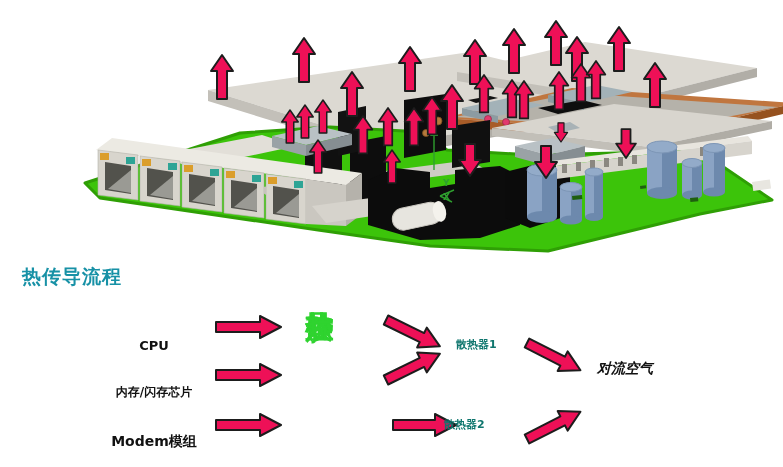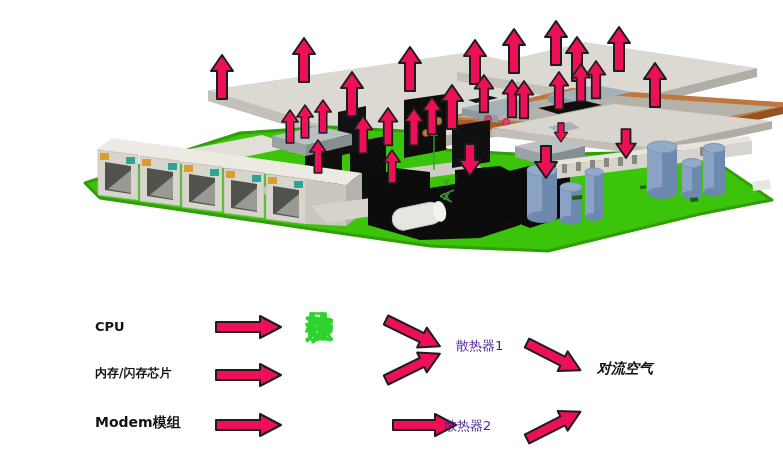--- a/index.html
+++ b/index.html
@@ -1,28 +1,28 @@
 <!DOCTYPE html>
 <html><head>
 <meta charset="utf-8">
 <style>
   html,body{margin:0;padding:0;background:#ffffff;}
   body{font-family:"DejaVu Sans","Liberation Sans",sans-serif;}
   .page{position:relative;width:783px;height:467px;background:#fff;overflow:hidden;}
   .board-svg{position:absolute;left:0;top:0;}
   .flow-title{position:absolute;left:22px;top:264px;font-size:19px;font-weight:bold;color:#1791A6;letter-spacing:1px;}
-  .src-label{position:absolute;left:95px;width:118px;text-align:left;font-size:13px;font-weight:bold;color:#111;}
+  .src-label{position:absolute;left:95px;width:118px;text-align:center;font-size:13px;font-weight:bold;color:#111;margin-top:19px;}
   .src-cpu{top:319px;}
   .src-mem{top:365px;font-size:12px;}
   .src-modem{top:414px;font-size:14px;}
   .flow-arrow{position:absolute;}
   .medium-label{position:absolute;left:302px;top:290px;height:172px;
       writing-mode:vertical-rl;text-orientation:upright;
       font-size:28px;line-height:34px;font-weight:bold;color:#2FD32F;}
-  .sink-label{position:absolute;font-size:13px;font-weight:normal;color:#4c1d95;}
+  .sink-label{position:absolute;font-size:11px;font-weight:bold;color:#0f766e;}
   .sink1{left:456px;top:337px;}
   .sink2{left:444px;top:417px;}
   .outlet-label{position:absolute;left:597px;top:360px;font-size:14px;font-weight:bold;color:#111;font-style:italic;}
   .pink{fill:#EE1057;stroke:#1d1d1d;stroke-width:2;stroke-linejoin:round;}
 </style>
 </head>
 <body>
 
 <div class="page">
 
@@ -253,20 +253,21 @@
     </g>
 
     <g>
       <use href="#adn" x="470" y="176"></use>
         <use href="#adn" x="546" y="178"></use>
       <use href="#adn" transform="translate(626,158) scale(0.9)"></use>
       <use href="#adn" transform="translate(561,142) scale(0.6)"></use>
     </g>
   </svg>
 
+  <div class="flow-title">热传导流程</div>
 
   <div class="src-label src-cpu">CPU</div>
   <div class="src-label src-mem">内存/闪存芯片</div>
   <div class="src-label src-modem">Modem模组</div>
 
   <svg class="flow-arrow" style="left:214px;top:314px" width="70" height="26">
     <polygon class="pink" points="2,8 46,8 46,2 67,13 46,24 46,18 2,18"></polygon>
   </svg>
   <svg class="flow-arrow" style="left:214px;top:362px" width="70" height="26">
     <polygon class="pink" points="2,8 46,8 46,2 67,13 46,24 46,18 2,18"></polygon>

